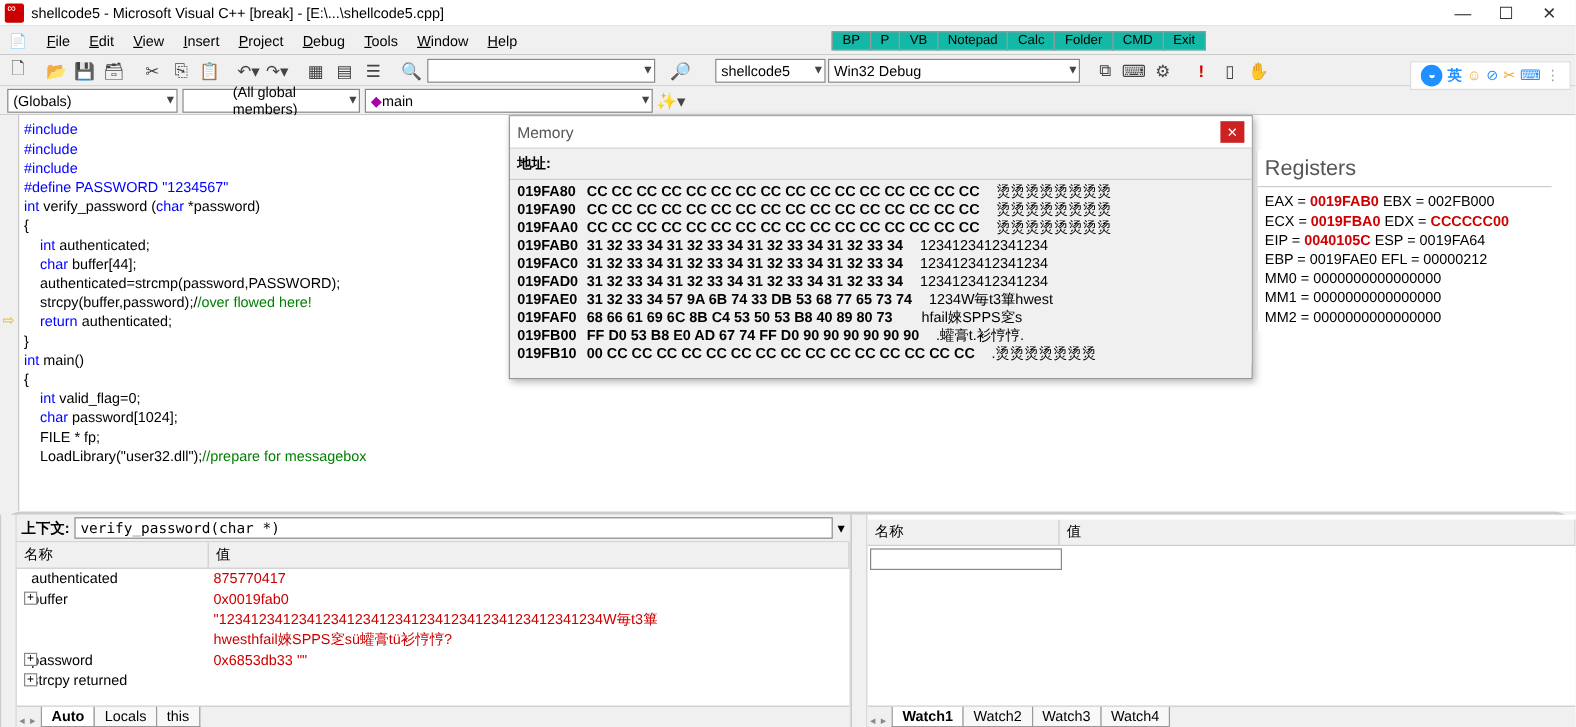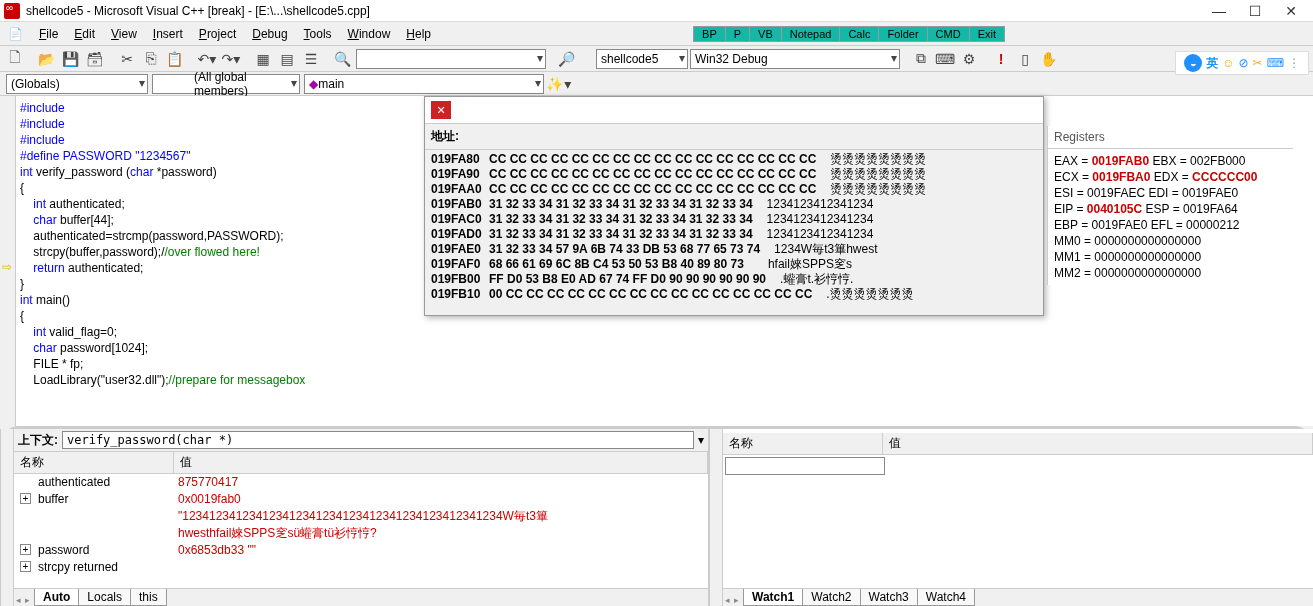--- a/index.html
+++ b/index.html
@@ -48,37 +48,37 @@
 .memwin .addr { display:flex; padding:4px 6px; align-items:center; gap:8px; border-bottom:1px solid #ccc; background:#f0f0f0;}
 .memwin .addr input { flex:1; border:1px solid #888; padding:1px 4px; font-family:Consolas,monospace; background:#fff;}
 .memwin .dump { padding: 2px 6px; font-family: Consolas, monospace; font-size: 12px; line-height: 15px; background:#f0f0f0; overflow:hidden;}
 .memrow { display:flex; white-space:pre; }
 .memrow .a { width:58px; font-weight:bold;}
 .memrow .b { font-weight:bold; }
 .memrow .c { margin-left: 14px; }
 
 
 .regwin { position: absolute; right: 20px; top: 30px; width: 246px; background:#fff; border-left:1px solid #ccc; z-index:11;}
-.regwin .hdr { padding:4px 6px; border-bottom:1px solid #ccc; color:#555; font-size:12px; background:#fff;}
+.regwin .hdr { padding:4px 6px; border-bottom:1px solid #ccc; color:#555; font-size:18px; background:#fff;}
 .regwin .body { padding:4px 6px; font-family:Consolas,monospace; font-size:12px; line-height:16px;}
 .regrow { white-space: pre; }
 .red { color: #c00; font-weight:bold;}
 
 
 .bottom { height: 180px; display: flex; border-top: 3px solid #ccc; border-radius: 19px; }
 .bpane { flex:1; display:flex; flex-direction:column; border-right:1px solid #ccc; background:#fff; position:relative;}
 .bpane:last-child { border-right:none; flex: 0.85;}
 .ctx { display:flex; align-items:center; padding:2px 4px; gap:4px; border-bottom:1px solid #ccc; background:#f0f0f0;}
 .ctx input { flex:1; border:1px solid #888; padding:1px 4px; font-family:Consolas,monospace;}
 .whdrs { display:flex; border-bottom:1px solid #ccc; background:#f0f0f0;}
 .wcol { padding:2px 6px; border-right:1px solid #ccc; }
 .wcol.n { width:160px;} .wcol.v { flex:1;}
 .wbody { flex:1; overflow:auto; font-family:Consolas,monospace; font-size:12px; padding:0;}
 .wrow { display:flex; line-height:17px;}
-.wrow .n { width:160px; padding-left:24px; position:relative;}
+.wrow .n { width:160px; padding-left:12px; position:relative;}
 .wrow .n .exp { position:absolute; left:6px; top:2px; width:11px; height:11px; border:1px solid #888; background:#fff; font-size:10px; line-height:9px; text-align:center;}
 .wrow .v { flex:1; padding-left:4px;}
 .red2 { color:#c00;}
 .tabs { display:flex; border-top:1px solid #ccc; background:#f0f0f0; padding-left:20px; font-size:11px;}
 .tab { padding:1px 8px; border:1px solid #999; border-top:none; background:#f8f8f8; margin-right:-1px;}
 .tab.active { background:#fff; font-weight:bold;}
 .tabs .arrows { position:absolute; left:2px; bottom:1px; display:flex; gap:1px;}
 .tabs .arrows span { width:8px; font-size:9px; color:#888;}
 .xminisep { width:14px; background:#f0f0f0; border-right:1px solid #ccc; border-left:1px solid #ccc;}
 
@@ -176,20 +176,21 @@
 </div>
 
 <div class="main">
   <div class="gutter">
      <div class="arrow">⇨</div>
   </div>
   <div class="code-pane" id="codepane"><div><span class="pp">#include <stdio.h></stdio.h></span></div><div><span class="pp">#include <windows.h></windows.h></span></div><div><span class="pp">#include <stdlib.h></stdlib.h></span></div><div><span class="pp">#define PASSWORD "1234567"</span></div><div><span class="kw">int</span> verify_password (<span class="kw">char</span> *password)</div><div>{</div><div>    <span class="kw">int</span> authenticated;</div><div>    <span class="kw">char</span> buffer[44];</div><div>    authenticated=strcmp(password,PASSWORD);</div><div>    strcpy(buffer,password);/<span class="cmt">/over flowed here!</span></div><div>    <span class="kw">return</span> authenticated;</div><div>}</div><div><span class="kw">int</span> main()</div><div>{</div><div>    <span class="kw">int</span> valid_flag=0;</div><div>    <span class="kw">char</span> password[1024];</div><div>    FILE * fp;</div><div>    LoadLibrary("user32.dll");<span class="cmt">//prepare for messagebox</span></div><div></div></div>
 
   <div class="memwin">
     <div class="hdr">
+      <span class="t">Memory</span>
       <div class="x">✕</div>
     </div>
     <div class="addr">
       <span style="font-weight:bold;">地址:</span>
     </div>
     <div class="dump" id="memdump">
         <div class="memrow"><span class="a">019FA80</span><span class="b">CC CC CC CC CC CC CC CC CC CC CC CC CC CC CC CC</span><span class="c">烫烫烫烫烫烫烫烫</span></div>
         <div class="memrow"><span class="a">019FA90</span><span class="b">CC CC CC CC CC CC CC CC CC CC CC CC CC CC CC CC</span><span class="c">烫烫烫烫烫烫烫烫</span></div>
         <div class="memrow"><span class="a">019FAA0</span><span class="b">CC CC CC CC CC CC CC CC CC CC CC CC CC CC CC CC</span><span class="c">烫烫烫烫烫烫烫烫</span></div>
         <div class="memrow"><span class="a">019FAB0</span><span class="b">31 32 33 34 31 32 33 34 31 32 33 34 31 32 33 34</span><span class="c">1234123412341234</span></div>
@@ -200,21 +201,20 @@
         <div class="memrow"><span class="a">019FB00</span><span class="b">FF D0 53 B8 E0 AD 67 74 FF D0 90 90 90 90 90 90</span><span class="c">.蠸膏t.衫悙悙.</span></div>
         <div class="memrow"><span class="a">019FB10</span><span class="b">00 CC CC CC CC CC CC CC CC CC CC CC CC CC CC CC</span><span class="c">.烫烫烫烫烫烫烫</span></div>
       </div>
   </div>
 
   <div class="regwin">
     <div class="hdr">Registers</div>
     <div class="body" id="regbody">
         <div class="regrow">EAX = <span class="red">0019FAB0</span> EBX = 002FB000</div>
         <div class="regrow">ECX = <span class="red">0019FBA0</span> EDX = <span class="red">CCCCCC00</span></div>
-        <div class="regrow">ESI = 0019FAEC EDI = 0019FAE0</div>
         <div class="regrow">EIP = <span class="red">0040105C</span> ESP = 0019FA64</div>
         <div class="regrow">EBP = 0019FAE0 EFL = 00000212</div>
         <div class="regrow">MM0 = 0000000000000000</div>
         <div class="regrow">MM1 = 0000000000000000</div>
         <div class="regrow">MM2 = 0000000000000000</div>
       </div>
   </div>
 </div>
 
 <div class="bottom">

